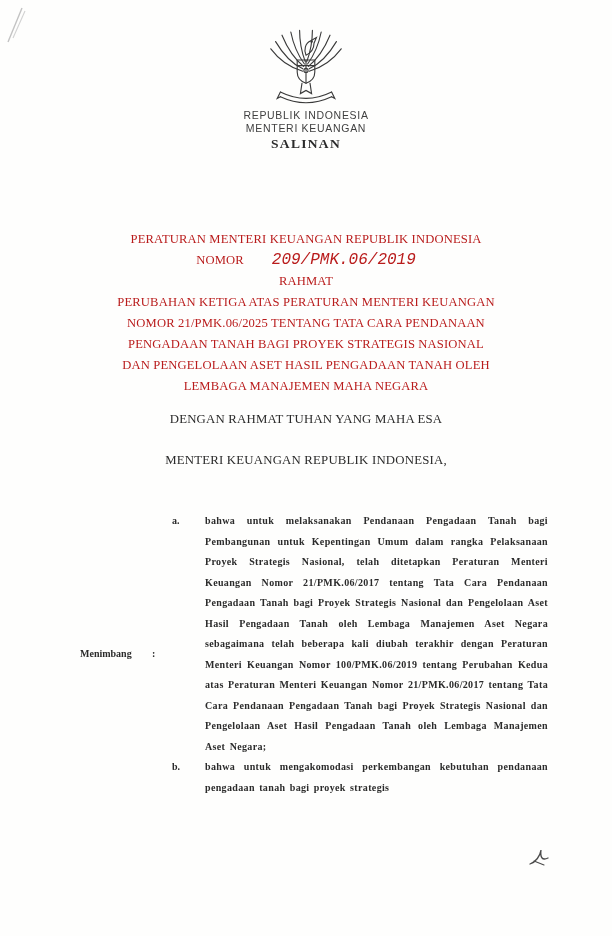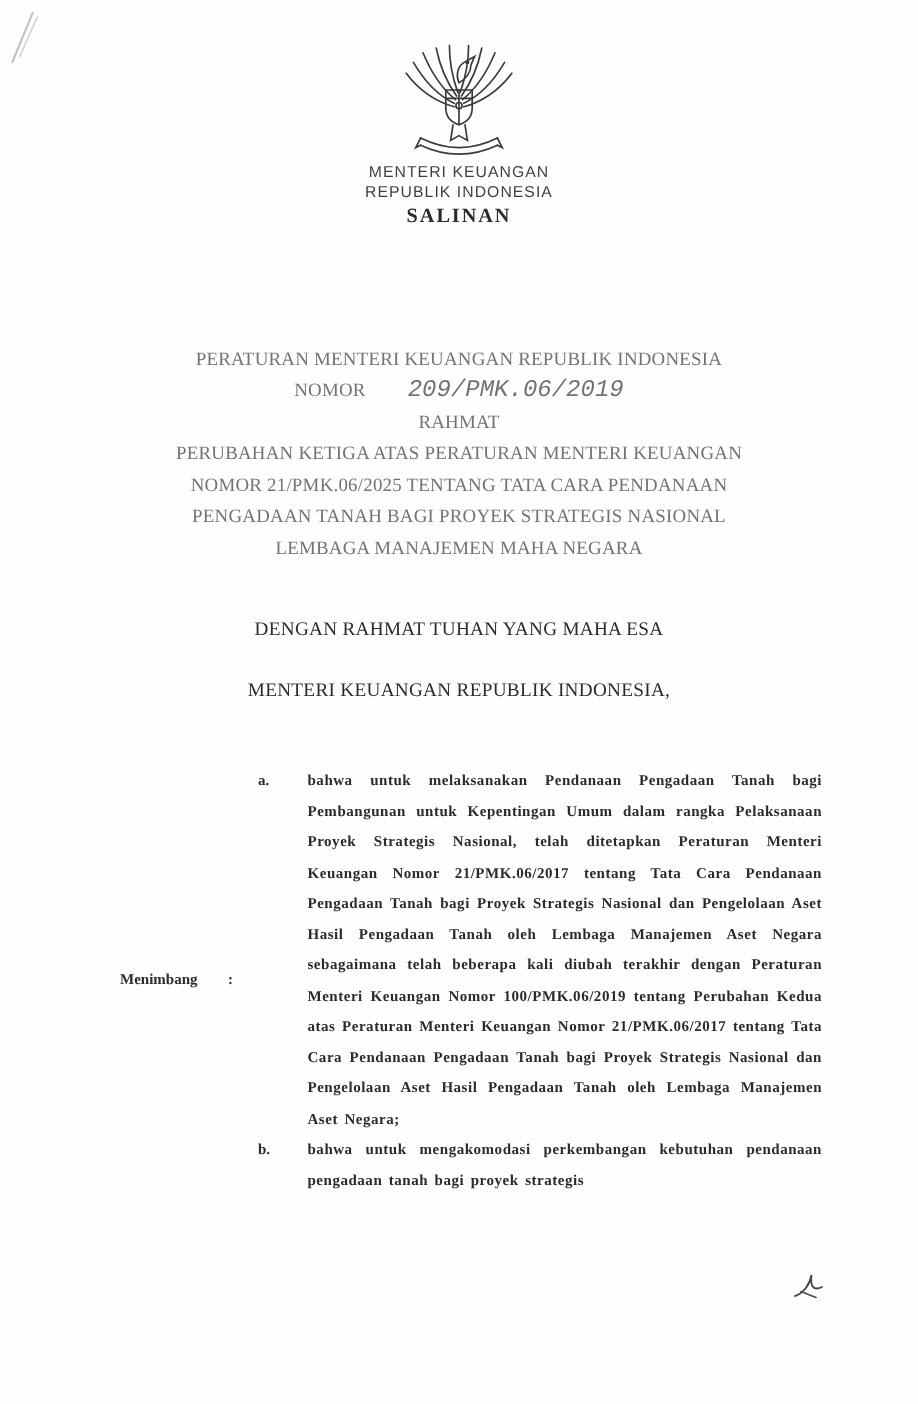--- a/index.html
+++ b/index.html
@@ -25,21 +25,21 @@
     color:#3f3f3f;
   }
   .salinan {
     top:136px;
     font-size:13.5px; font-weight:bold; letter-spacing:1.3px;
   }
 
   .title-block {
     top:229px;
     font-size:12.6px; line-height:21px; letter-spacing:0.15px;
-    color:#737373;
+    color:#b91c1c;
   }
   .nomor-row span { vertical-align:baseline; }
   .nomor-value {
     font-family:"Liberation Mono","DejaVu Sans Mono",monospace;
     font-size:16px; margin-left:28px; letter-spacing:0;font-style:italic;
   }
 
   .invocation { top:412px; font-size:12.8px; letter-spacing:0.2px; }
   .authority  { top:453px; font-size:12.8px; letter-spacing:0.2px; }
 
@@ -97,34 +97,35 @@
       <circle cx="50" cy="53" r="2.6"></circle>
       <path d="M45 69 L43 82 L50 78 L57 82 L55 69"></path>
       <path d="M18 80 Q50 96 82 80"></path>
       <path d="M18 86 Q50 101 82 86"></path>
       <path d="M18 80 L14 88 L18 86"></path>
       <path d="M82 80 L86 88 L82 86"></path>
     </g>
   </svg>
 
   <div class="abs-center ministry">
+    <div>REPUBLIK INDONESIA</div>
     <div>MENTERI KEUANGAN</div>
-    <div>REPUBLIK INDONESIA</div>
   </div>
   <div class="abs-center salinan">SALINAN</div>
 
   <div class="abs-center title-block">
     <div>PERATURAN MENTERI KEUANGAN REPUBLIK INDONESIA</div>
     <div class="nomor-row">
       <span>NOMOR</span><span class="nomor-value">209/PMK.06/2019</span>
     </div>
     <div>RAHMAT</div>
     <div>PERUBAHAN KETIGA ATAS PERATURAN MENTERI KEUANGAN</div>
     <div>NOMOR 21/PMK.06/2025 TENTANG TATA CARA PENDANAAN</div>
     <div>PENGADAAN TANAH BAGI PROYEK STRATEGIS NASIONAL</div>
+    <div>DAN PENGELOLAAN ASET HASIL PENGADAAN TANAH OLEH</div>
     <div>LEMBAGA MANAJEMEN MAHA NEGARA</div>
   </div>
 
   <div class="abs-center invocation">DENGAN RAHMAT TUHAN YANG MAHA ESA</div>
   <div class="abs-center authority">MENTERI KEUANGAN REPUBLIK INDONESIA,</div>
 
   <div class="considerations">
     <div class="c-label">Menimbang</div>
     <div class="c-colon">:</div>
     <div class="c-items">

